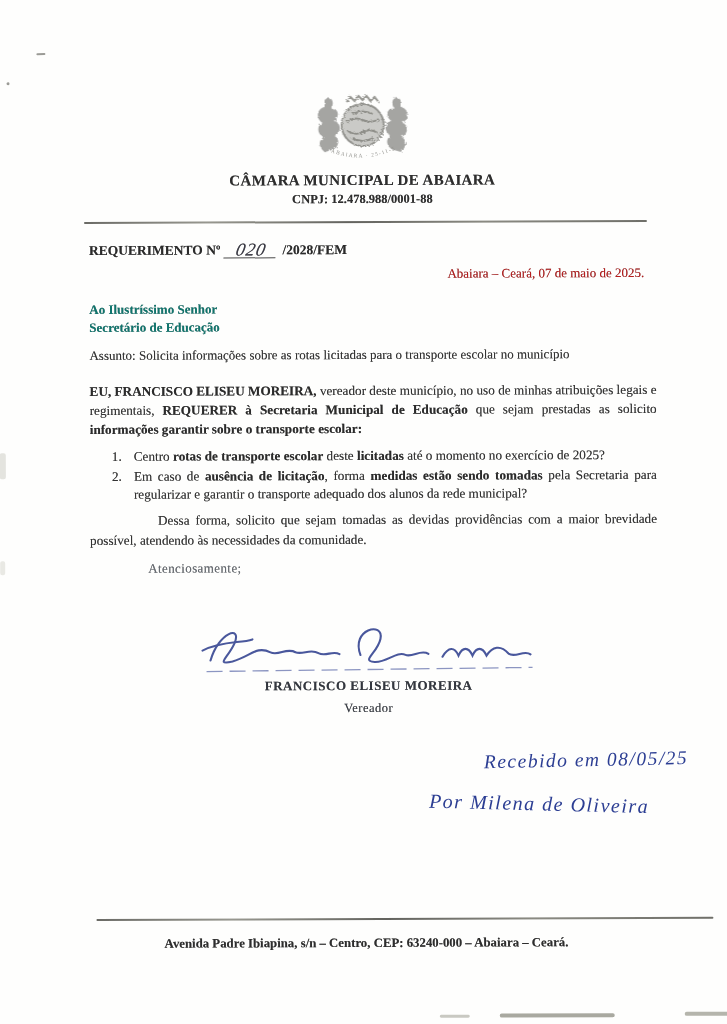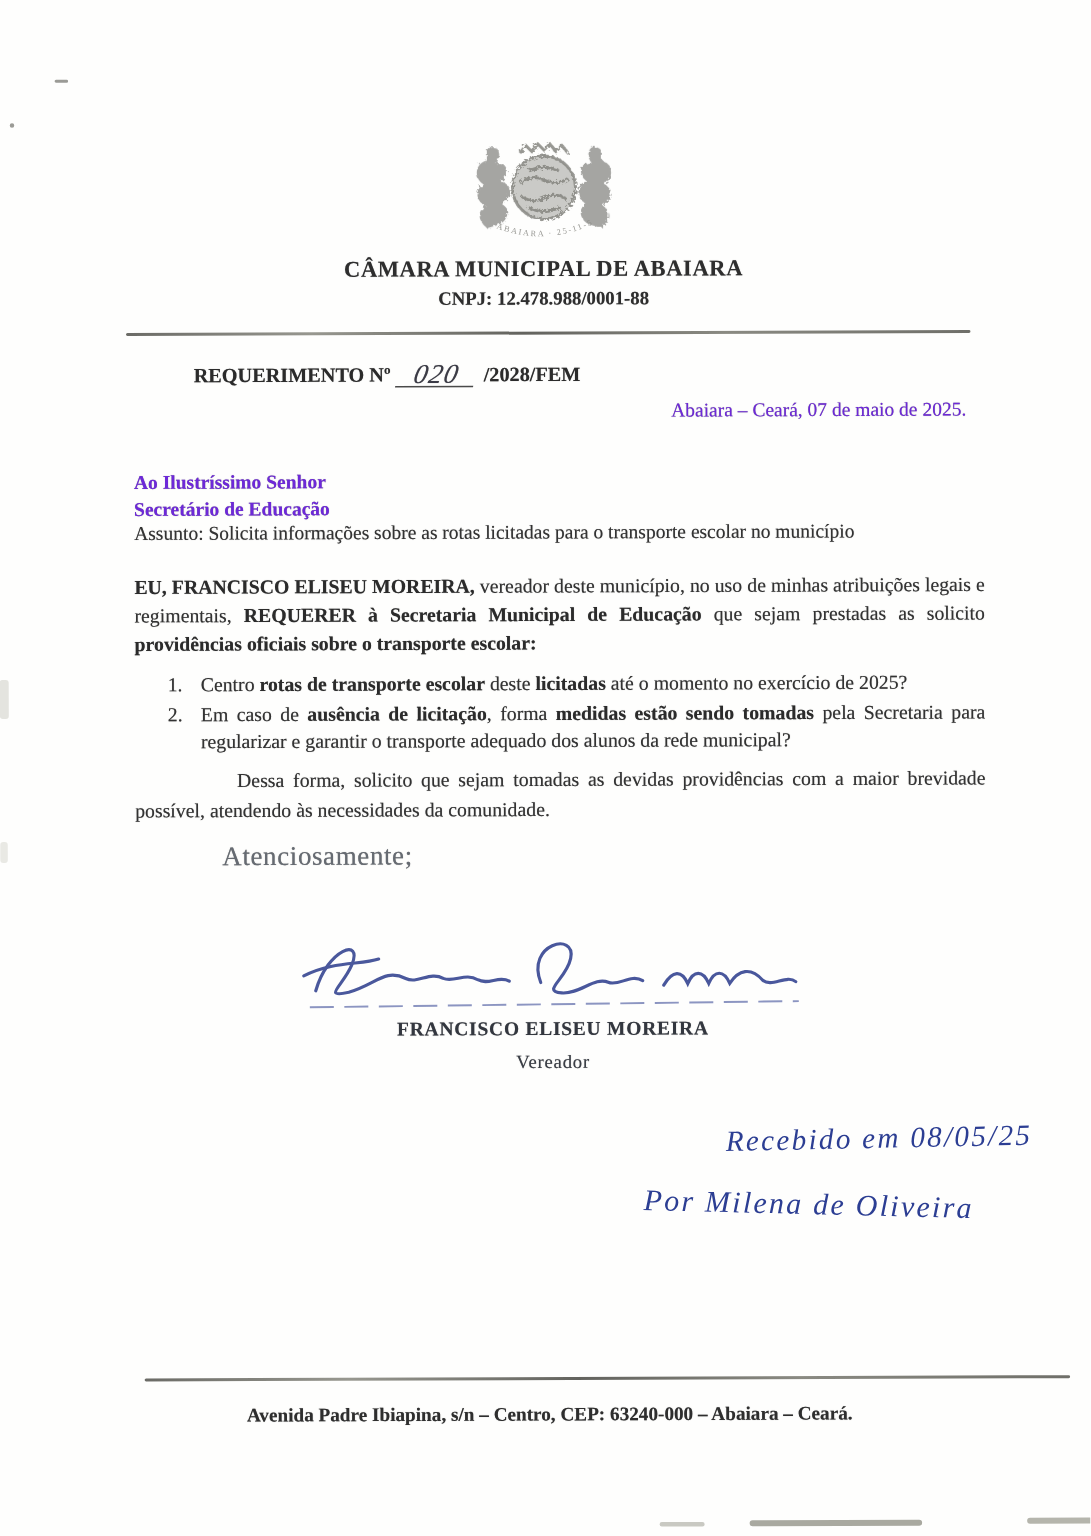--- a/index.html
+++ b/index.html
@@ -12,37 +12,37 @@
   .abs{position:absolute;}
   .scan{text-shadow:0 0 .5px rgba(45,45,45,.55);}
   b,.b{font-weight:bold;color:#2b2b2b;}
   
   .org{left:0;top:172px;width:727px;text-align:center;font-weight:bold;font-size:15px;letter-spacing:.4px;color:#2e2e2e;}
   .cnpj{left:0;top:192px;width:727px;text-align:center;font-weight:bold;font-size:12.5px;color:#2e2e2e;}
   .rule{height:2px;background:linear-gradient(90deg,#6b6b66,#97978f 22%,#63635e 47%,#8a8a82 71%,#6f6f69);border-radius:2px;}
   .rule1{left:85px;top:221px;width:563px;}
   .rule2{left:95px;top:918px;width:617px;}
   
-  .reqline{left:90px;top:241px;font-size:13.5px;font-weight:bold;color:#2b2b2b;display:flex;align-items:flex-end;margin-left:40px;}
+  .reqline{left:90px;top:241px;font-size:13.5px;font-weight:bold;color:#2b2b2b;display:flex;align-items:flex-end;}
   .reqnum{
     display:inline-block;min-width:52px;text-align:center;margin:0 5px;
     border-bottom:1.5px solid #4a4a4a;
     font-weight:normal;font-style:italic;font-size:18px;line-height:16px;
     color:#3b3b46;transform:skewX(-12deg);letter-spacing:1px;
   }
-  .dateline{right:82px;top:266px;font-size:13px;color:#6d28d9;margin-left:20px;}
-  .addressee{left:90px;top:300px;font-size:13px;font-weight:bold;line-height:1.4;color:#6d28d9;margin-top:12px;}
+  .dateline{right:82px;top:266px;font-size:13px;color:#b91c1c;margin-left:20px;}
+  .addressee{left:90px;top:300px;font-size:13px;font-weight:bold;line-height:1.4;color:#0f766e;}
   .subject{left:90px;top:347px;width:567px;font-size:13px;color:#333;}
   .para1{left:90px;top:381px;width:567px;font-size:13.2px;line-height:1.44;text-align:justify;}
   .list{left:112px;top:447px;width:545px;font-size:13.2px;line-height:1.42;}
   .li{display:flex;margin-bottom:1px;}
   .li .num{width:22px;flex:0 0 22px;}
   .li .txt{flex:1;text-align:justify;}
   .para2{left:90px;top:510px;width:567px;font-size:13.2px;line-height:1.5;text-align:justify;text-indent:68px;}
-  .closing{left:148px;top:560px;font-size:18px;color:#666b72;letter-spacing:.4px;}
+  .closing{left:148px;top:560px;font-size:13px;color:#666b72;letter-spacing:.4px;}
   
   .sig-svg{left:198px;top:620px;}
   .sig-name{left:90px;top:678px;width:556px;text-align:center;font-weight:bold;font-size:13px;letter-spacing:.5px;color:#33373f;}
   .sig-role{left:90px;top:701px;width:556px;text-align:center;font-size:12.5px;color:#3a3e46;letter-spacing:.5px;}
   
   .hand{
     font-style:italic;color:#2c3e93;letter-spacing:1.5px;
     font-size:19.5px;white-space:nowrap;
   }
   .recv1{left:483px;top:750px;transform:rotate(-1deg);}
@@ -99,21 +99,21 @@
     <div class="abs dateline scan">Abaiara – Ceará, 07 de maio de 2025.</div>
 
     <div class="abs addressee scan">
       <div>Ao Ilustríssimo Senhor</div>
       <div>Secretário de Educação</div>
     </div>
 
     <div class="abs subject scan">Assunto: Solicita informações sobre as rotas licitadas para o transporte escolar no município</div>
 
     <div class="abs para1 scan">
-      <span class="b">EU, FRANCISCO ELISEU MOREIRA,</span><span> vereador deste município, no uso de minhas atribuições legais e regimentais, </span><span class="b">REQUERER à Secretaria Municipal de Educação</span><span> que sejam prestadas as solicito </span><span class="b">providências oficiais sobre o transporte escolar:</span>
+      <span class="b">EU, FRANCISCO ELISEU MOREIRA,</span><span> vereador deste município, no uso de minhas atribuições legais e regimentais, </span><span class="b">REQUERER à Secretaria Municipal de Educação</span><span> que sejam prestadas as solicito </span><span class="b">informações garantir sobre o transporte escolar:</span>
     </div>
 
     <div class="abs list scan">
       <div class="li">
         <span class="num">1.</span>
         <span class="txt"><span>Centro </span><span class="b">rotas de transporte escolar</span><span> deste </span><span class="b">licitadas</span><span> até o momento no exercício de 2025?</span></span>
       </div>
       <div class="li">
         <span class="num">2.</span>
         <span class="txt"><span>Em caso de </span><span class="b">ausência de licitação</span><span>, forma </span><span class="b">medidas estão sendo tomadas</span><span> pela Secretaria para regularizar e garantir o transporte adequado dos alunos da rede municipal?</span></span>

